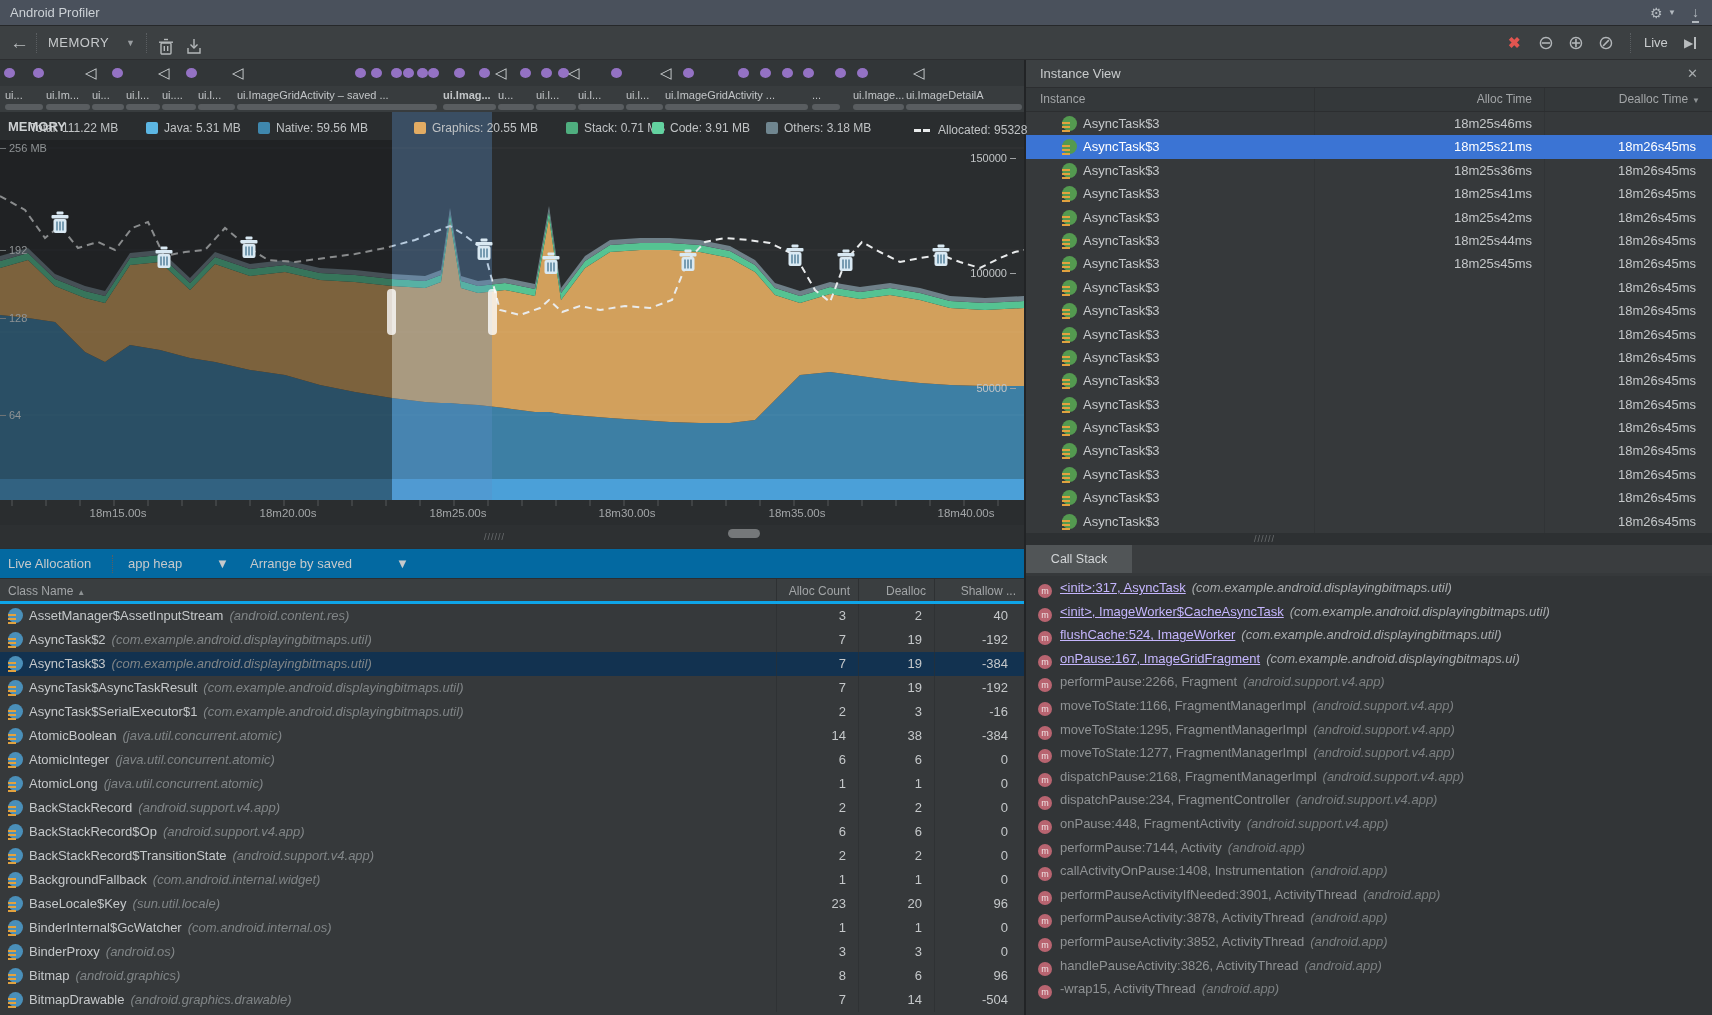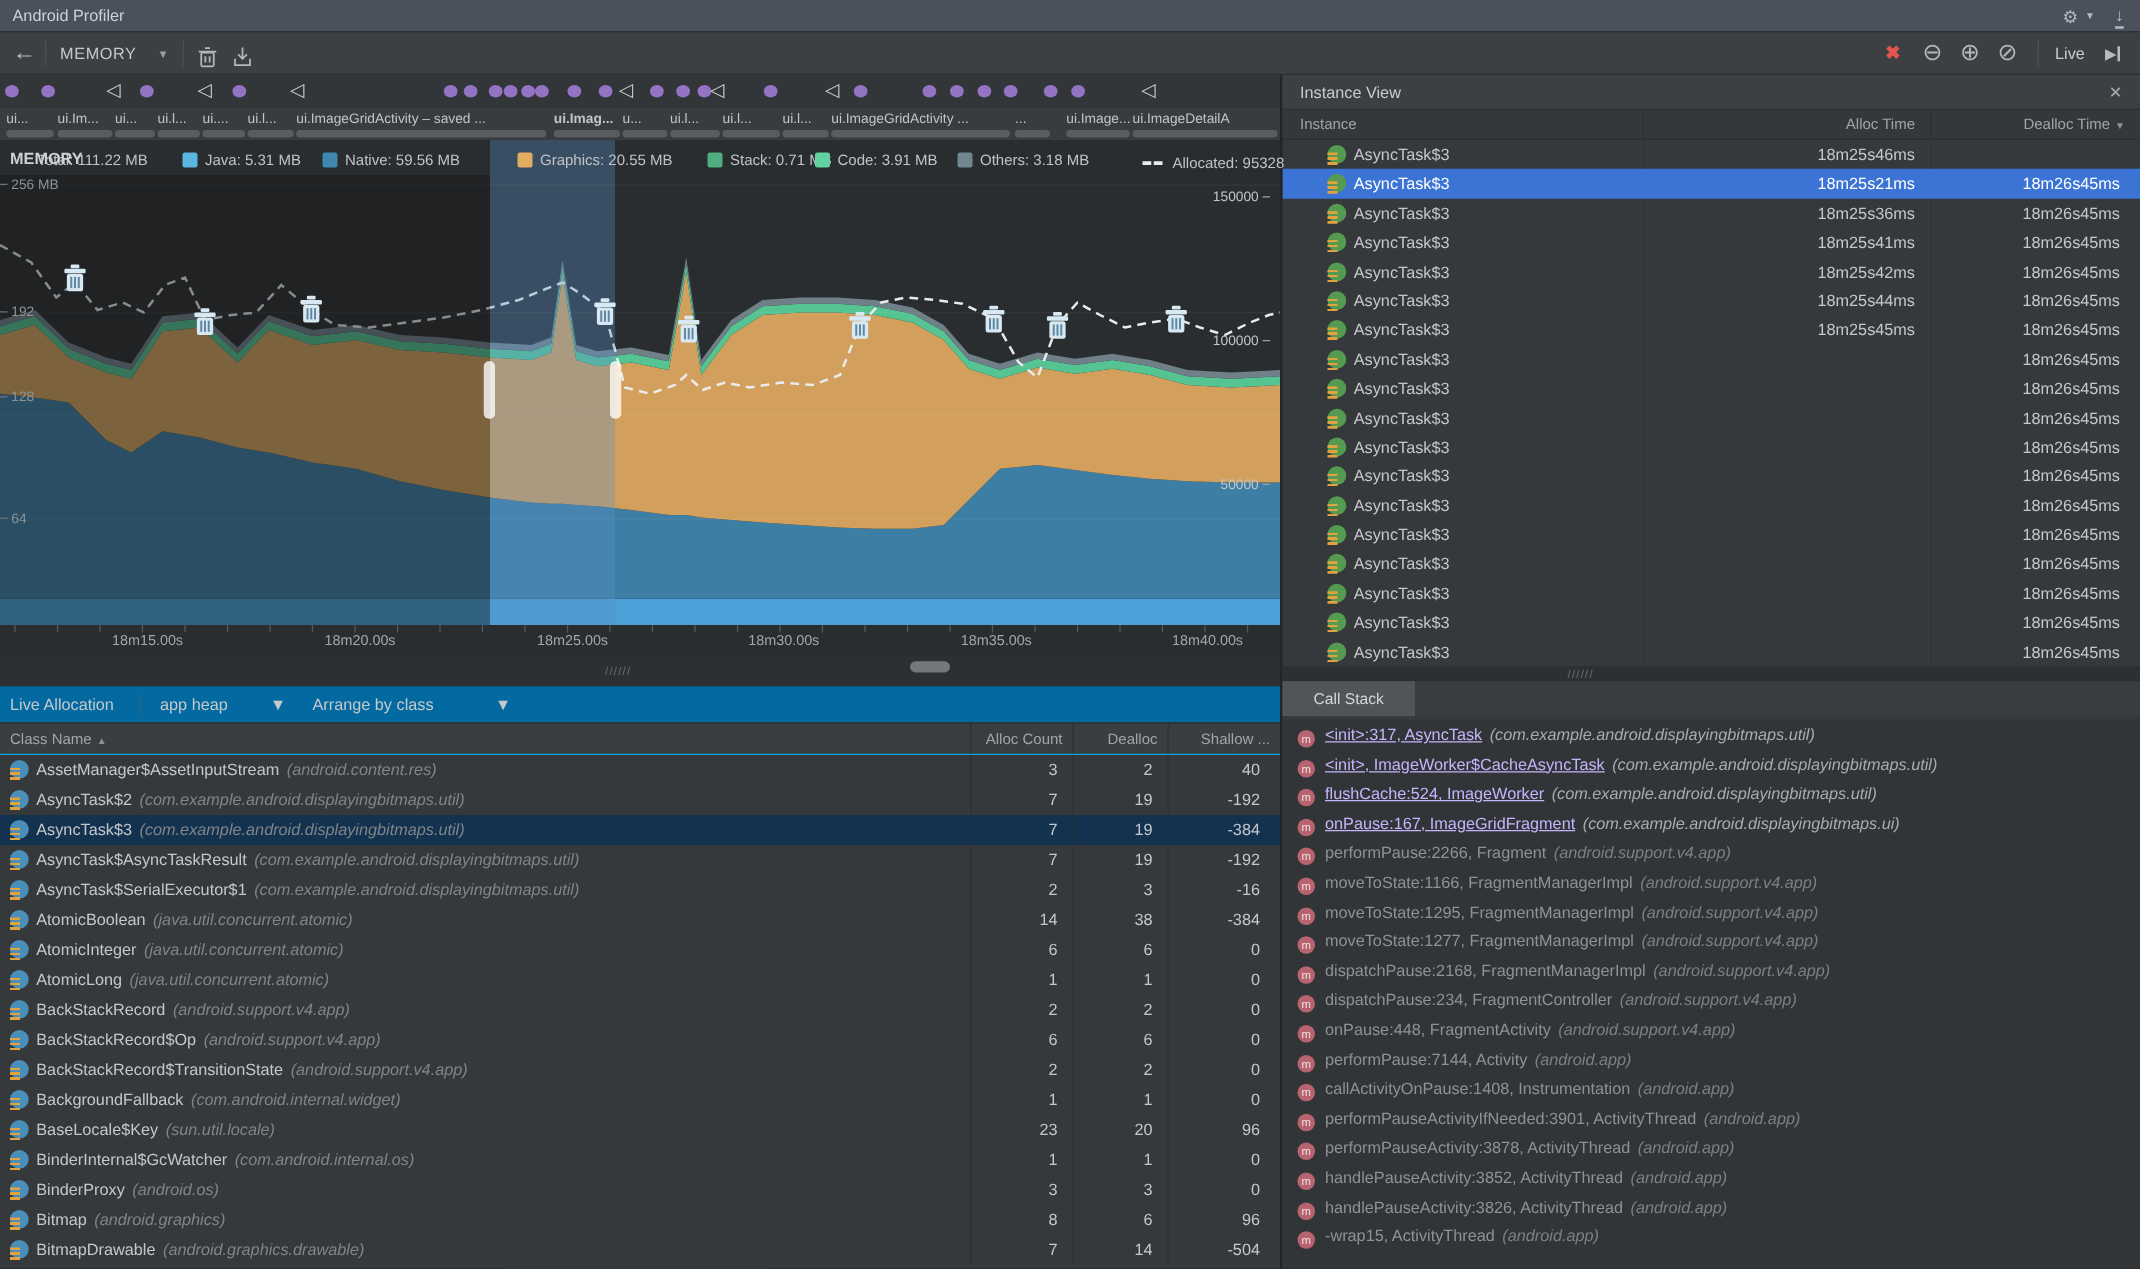--- a/index.html
+++ b/index.html
@@ -62,21 +62,21 @@
   .grip { position:absolute; font-size:9px; color:#6b6e70; letter-spacing:1px; top:7px; }
 
   
   .allocbar { position:absolute; left:0; top:548px; width:1024px; height:30px; background:#0369a1;
               border-top:1px solid #2c2e30; }
   .allocbar > * { position:absolute; top:0; height:30px; line-height:30px; font-size:13px; color:#c6c9cb; }
   .allocbar .vsep { height:18px !important; top:6px !important; }
 
   
   .cthead { position:absolute; left:0; top:578px; width:1024px; height:26px; background:#3a3e40;
-            border-top:1px solid #2c2e30; border-bottom:1px solid #0ea5e9; display:flex; }
+            border-top:1px solid #2c2e30; border-bottom:3px solid #0ea5e9; display:flex; }
   .cthead .hc { font-size:12px; color:#a2a5a7; line-height:24px; padding:0 8px; border-left:1px solid #2e3133; }
   .cthead .hc:first-child { border-left:none; }
   .sortarr { font-size:8px; color:#8e9294; margin-left:4px; }
   .ctrows { position:absolute; left:0; top:604px; width:1024px; height:411px; background:#36393b; overflow:hidden; }
   .crow { display:flex; height:24px; line-height:24px; font-size:13px; }
   .crow.sel { background:#123250; }
   .crow .nm { flex:1; padding-left:8px; white-space:nowrap; overflow:hidden; color:#c5c8ca; }
   .crow .pk { color:#808587; font-style:italic; margin-left:6px; }
   .crow .num { width:82px; text-align:right; padding-right:12px; color:#c5c8ca; border-left:1px solid rgba(44,46,48,.6); }
   .crow .num.w2 { width:76px; } .crow .num.w3 { width:90px; padding-right:16px; }
@@ -378,21 +378,21 @@
   <div class="scrollstrip">
     <span class="hthumb"></span>
     <span class="grip" style="left:484px">//////</span>
   </div>
 
   <div class="allocbar">
     <span style="left:8px">Live Allocation</span>
     <span class="vsep" style="left:112px"></span>
     <span style="left:128px">app heap</span>
     <span class="ddarrow" style="left:216px">▼</span>
-    <span style="left:250px">Arrange by class</span>
+    <span style="left:250px">Arrange by saved</span>
     <span class="ddarrow" style="left:396px">▼</span>
   </div>
 
   <div class="cthead">
     <div class="hc col-nm"><span>Class Name</span><span class="sortarr">▲</span></div>
     <div class="hc col-n1">Alloc Count</div>
     <div class="hc col-n2">Dealloc C...</div>
     <div class="hc col-n3">Shallow ...</div>
   </div>
   <div class="ctrows" id="ctrows">
@@ -618,19 +618,19 @@
         <div class="frow"><span class="micon">m</span><span class="main">moveToState:1166, FragmentManagerImpl</span><span class="pk">(android.support.v4.app)</span></div>
         <div class="frow"><span class="micon">m</span><span class="main">moveToState:1295, FragmentManagerImpl</span><span class="pk">(android.support.v4.app)</span></div>
         <div class="frow"><span class="micon">m</span><span class="main">moveToState:1277, FragmentManagerImpl</span><span class="pk">(android.support.v4.app)</span></div>
         <div class="frow"><span class="micon">m</span><span class="main">dispatchPause:2168, FragmentManagerImpl</span><span class="pk">(android.support.v4.app)</span></div>
         <div class="frow"><span class="micon">m</span><span class="main">dispatchPause:234, FragmentController</span><span class="pk">(android.support.v4.app)</span></div>
         <div class="frow"><span class="micon">m</span><span class="main">onPause:448, FragmentActivity</span><span class="pk">(android.support.v4.app)</span></div>
         <div class="frow"><span class="micon">m</span><span class="main">performPause:7144, Activity</span><span class="pk">(android.app)</span></div>
         <div class="frow"><span class="micon">m</span><span class="main">callActivityOnPause:1408, Instrumentation</span><span class="pk">(android.app)</span></div>
         <div class="frow"><span class="micon">m</span><span class="main">performPauseActivityIfNeeded:3901, ActivityThread</span><span class="pk">(android.app)</span></div>
         <div class="frow"><span class="micon">m</span><span class="main">performPauseActivity:3878, ActivityThread</span><span class="pk">(android.app)</span></div>
-        <div class="frow"><span class="micon">m</span><span class="main">handlePauseActivity:3852, ActivityThread</span><span class="pk">(android.app)</span></div>
+        <div class="frow"><span class="micon">m</span><span class="main">performPauseActivity:3852, ActivityThread</span><span class="pk">(android.app)</span></div>
         <div class="frow"><span class="micon">m</span><span class="main">handlePauseActivity:3826, ActivityThread</span><span class="pk">(android.app)</span></div>
         <div class="frow"><span class="micon">m</span><span class="main">-wrap15, ActivityThread</span><span class="pk">(android.app)</span></div>
       </div>
   </div>
 
 </div>
 
 </body></html>

